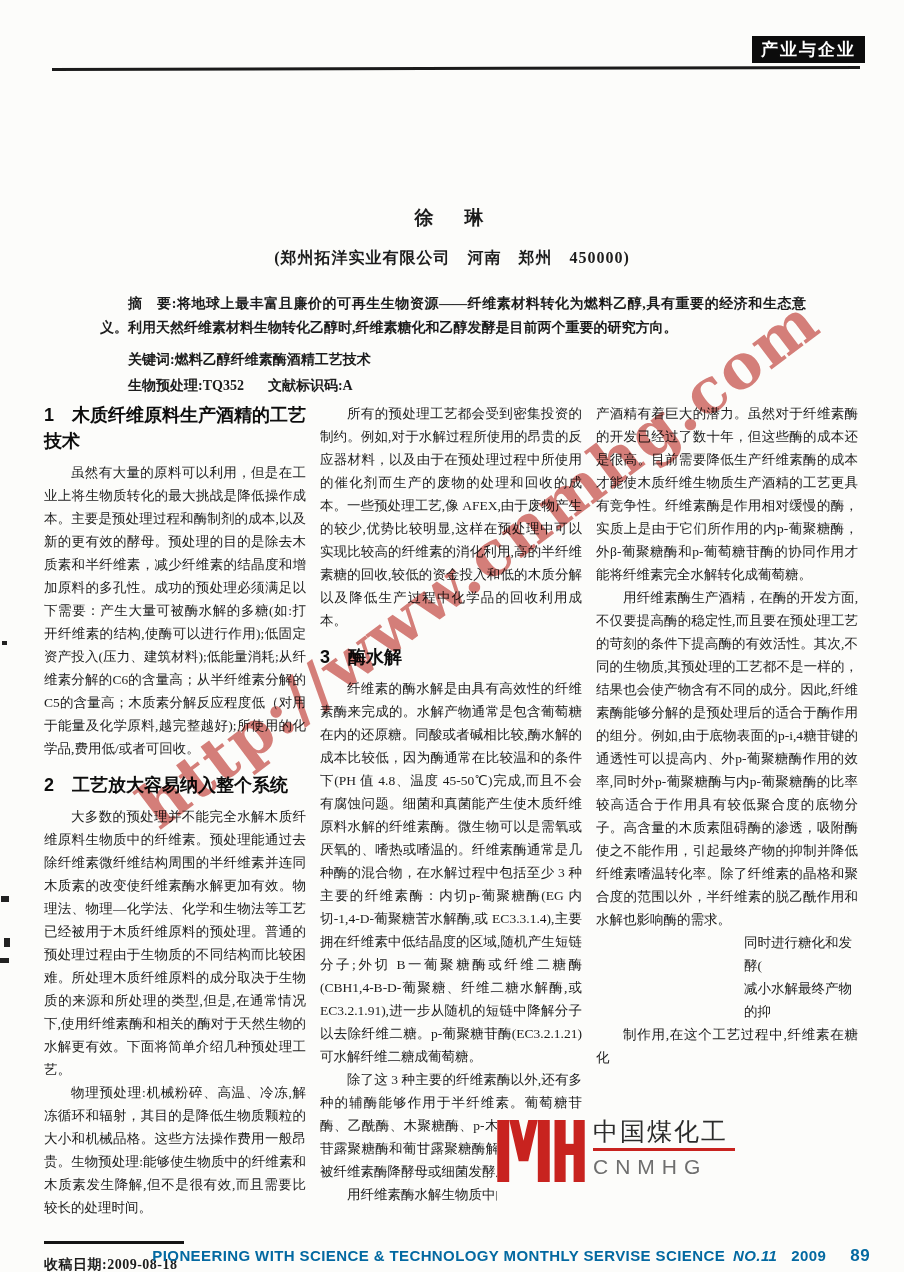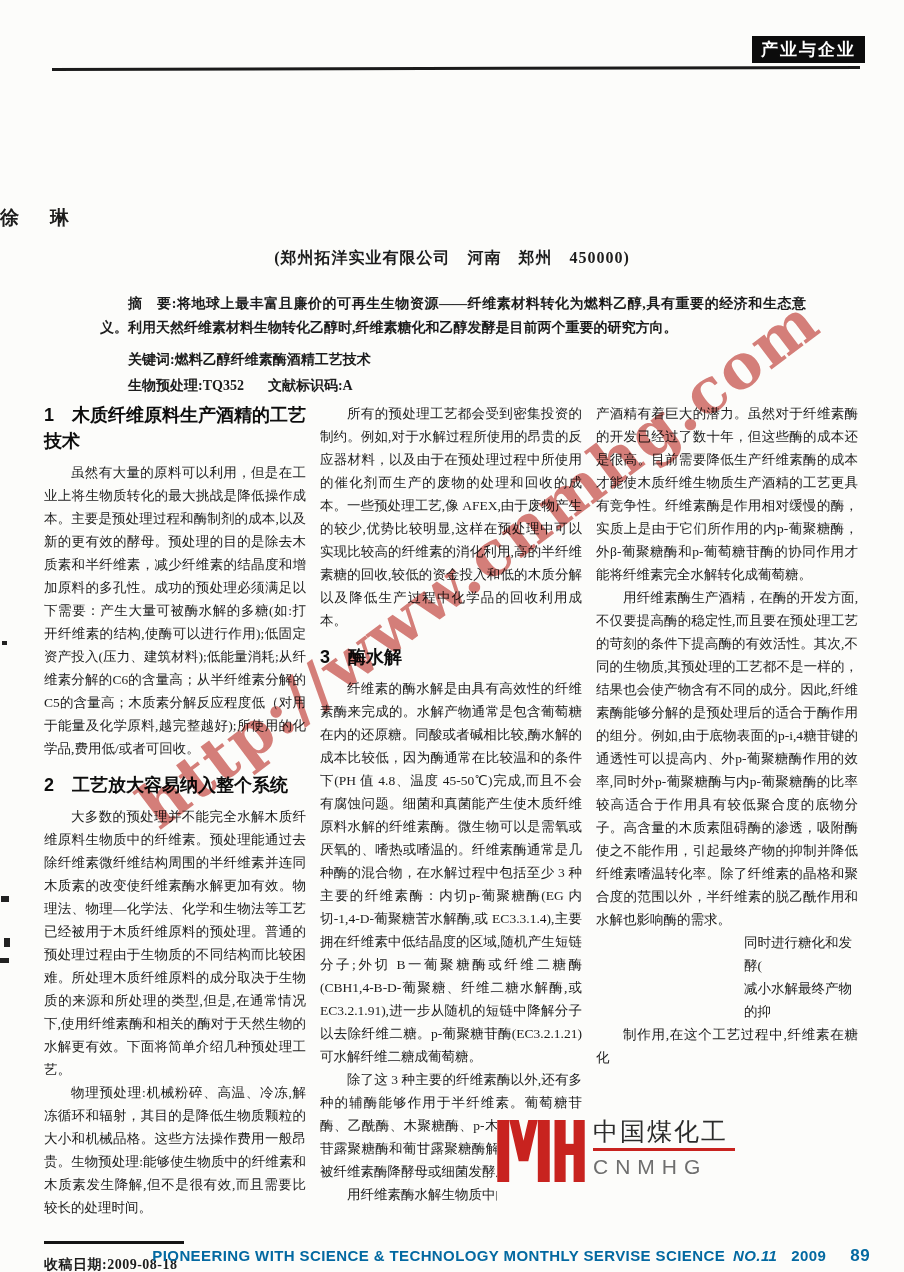--- a/index.html
+++ b/index.html
@@ -25,21 +25,21 @@
   }
   .title{
     position:absolute;top:112px;left:0;width:100%;
     text-align:center;
     font-family:"Liberation Sans",sans-serif;
     font-weight:900;font-size:42px;letter-spacing:3px;
     color:#0f0f0f;
   }
   .author{
     position:absolute;top:205px;left:0;width:100%;
-    text-align:left;font-size:19px;font-weight:bold;letter-spacing:6px;
+    text-align:center;font-size:19px;font-weight:bold;letter-spacing:6px;
   }
   .affiliation{
     position:absolute;top:248px;left:0;width:100%;
     text-align:center;font-size:16px;font-weight:bold;letter-spacing:1px;
   }
   
   .meta{
     position:absolute;top:292px;left:100px;width:706px;
     font-size:14px;line-height:24px;font-weight:bold;
     text-align:justify;

